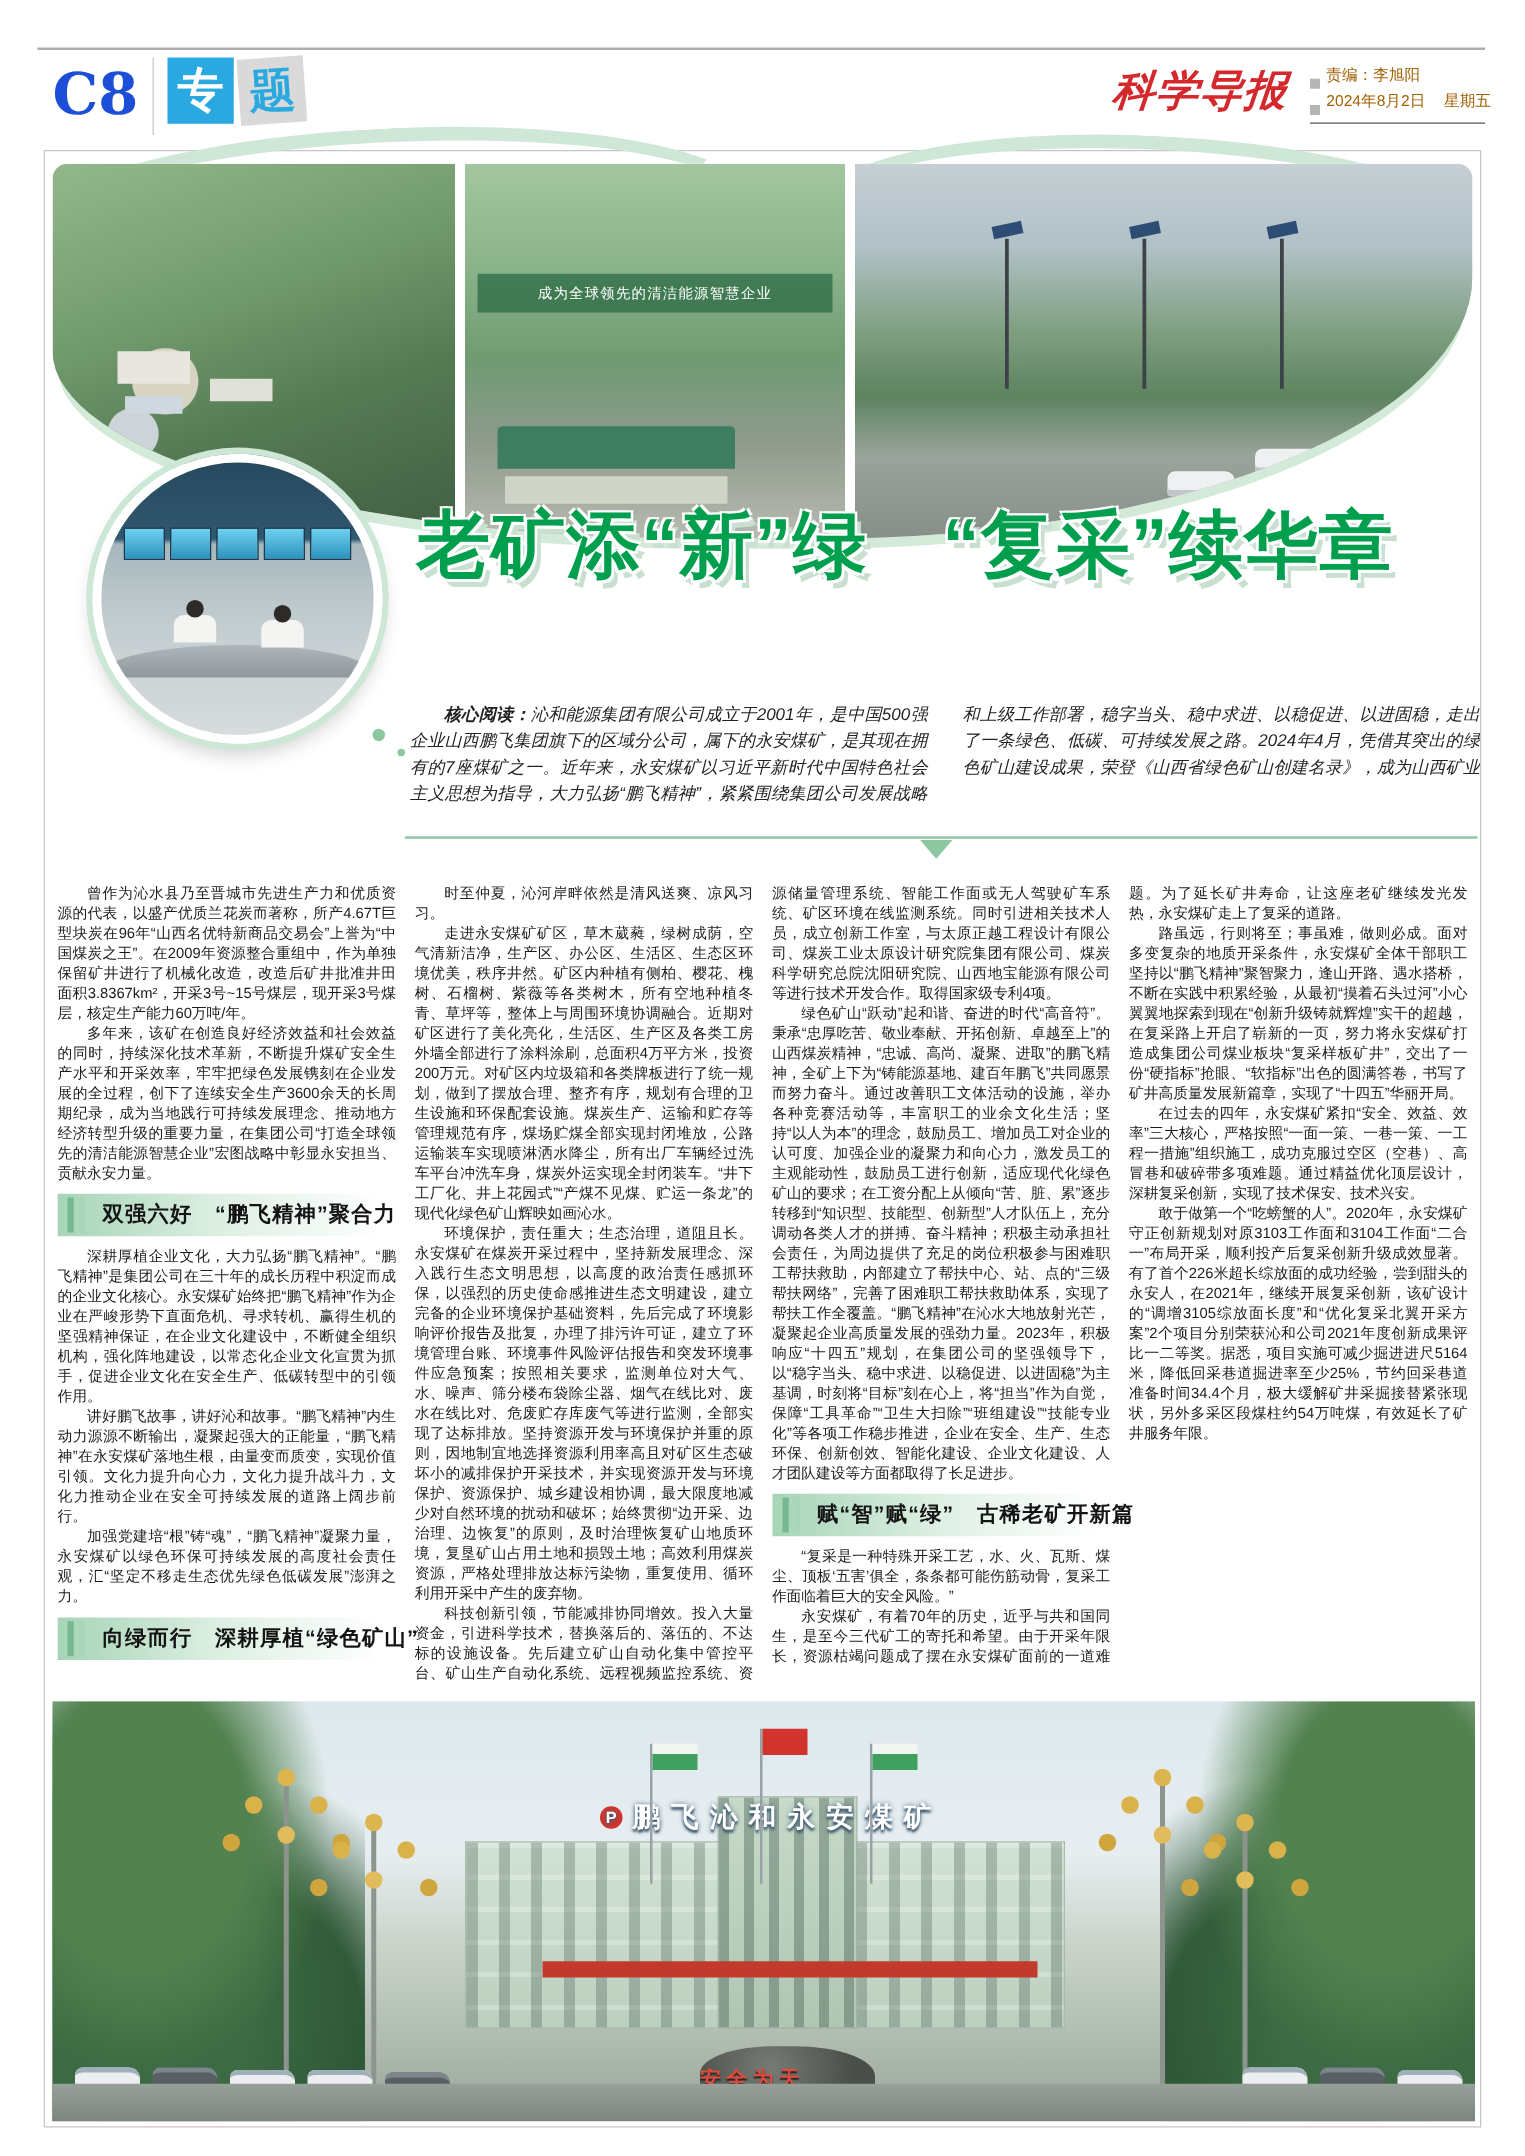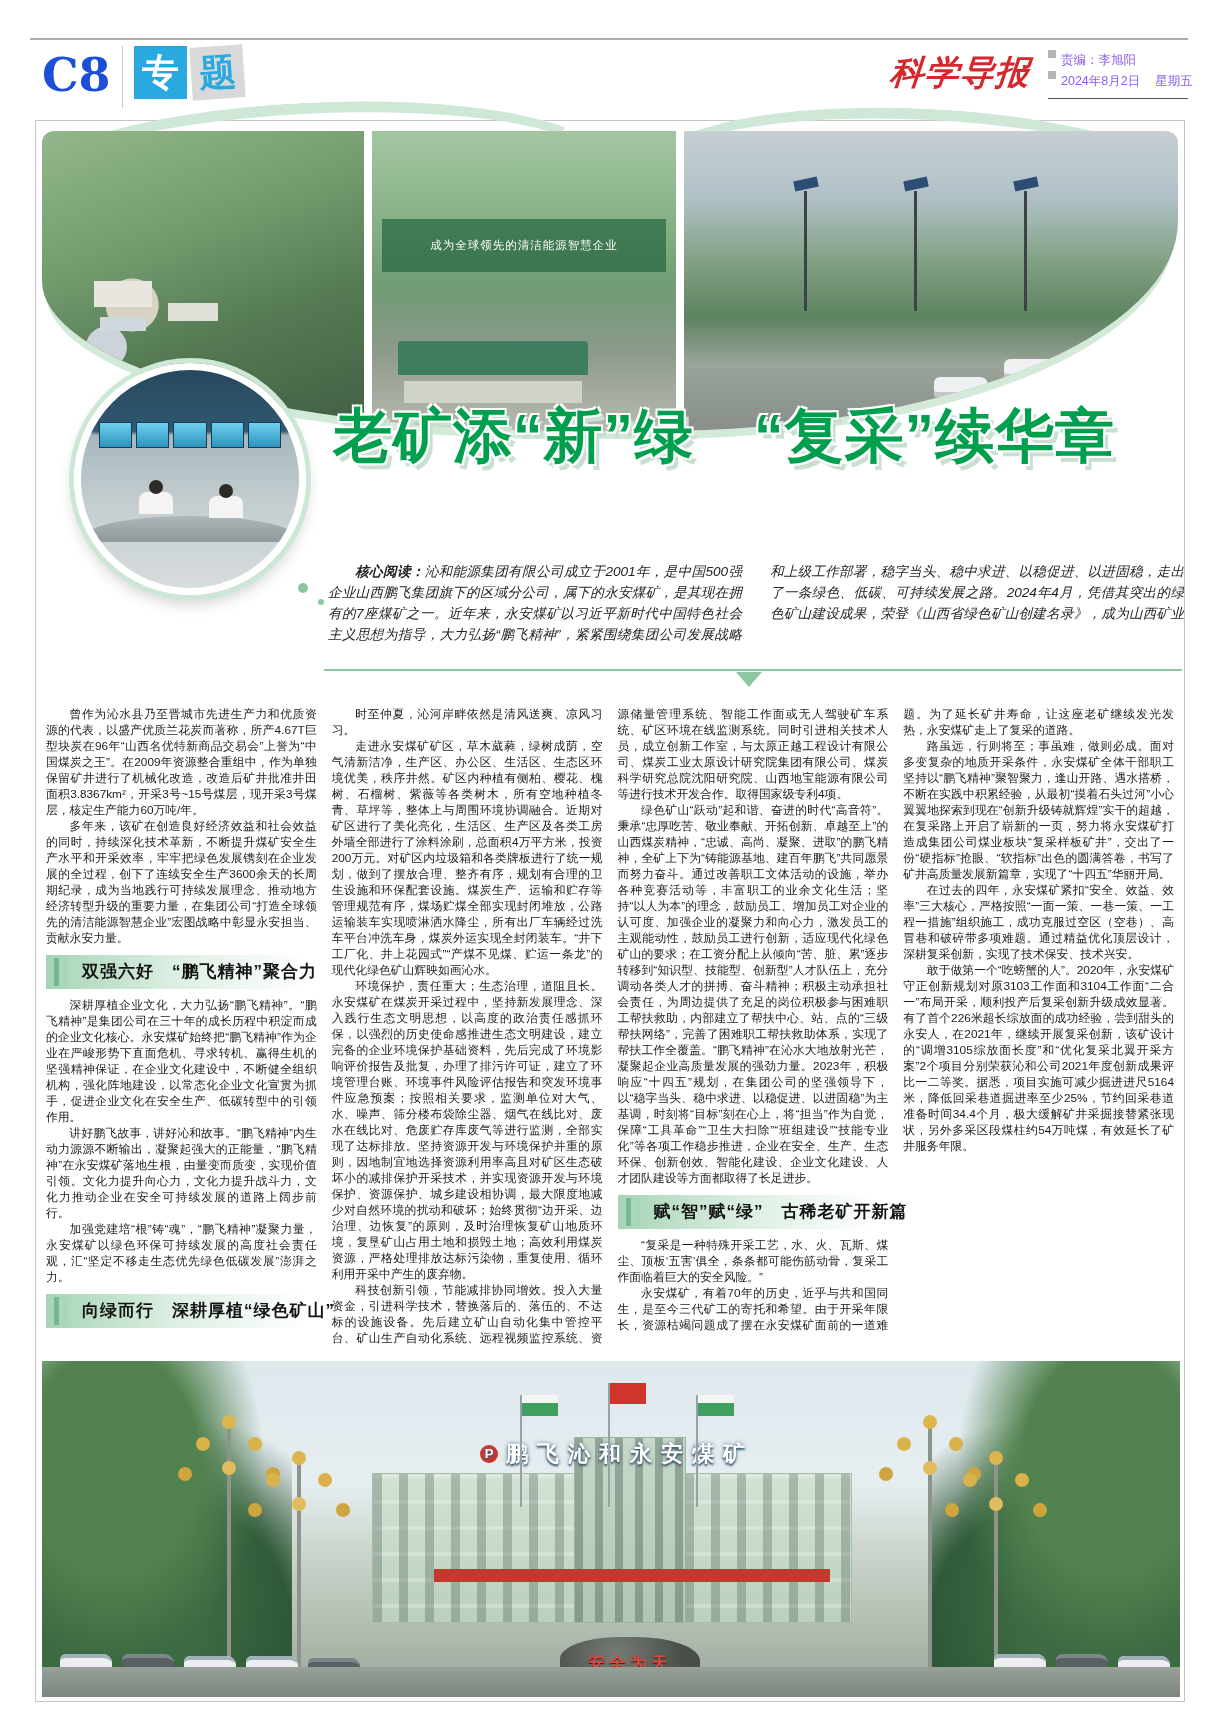--- a/index.html
+++ b/index.html
@@ -13,21 +13,21 @@
   .top-rule { position:absolute; left:30px; top:38px; width:1158px; height:2px; background:#adadad; }
   .page-code { position:absolute; left:42px; top:48px; font-family:"DejaVu Serif",serif; font-weight:bold; font-size:46px; color:#1d4ed8; }
   .head-divider { position:absolute; left:122px; top:46px; width:1px; height:62px; background:#c9c9c9; }
   .logo-sq { position:absolute; top:46px; width:53px; height:53px; display:flex; align-items:center; justify-content:center; font-weight:bold; font-size:37px; }
   .logo-sq.a { left:134px; background:#2aa9e1; color:#fff; }
   .logo-sq.b { left:191px; background:#d9d9d9; color:#2aa9e1; transform:rotate(-4deg); }
   .masthead { position:absolute; left:880px; top:50px; width:160px; text-align:center;
     font-family:"DejaVu Serif",serif; font-style:italic; font-weight:bold; font-size:34px;
     color:#d5282d; transform:skewX(-5deg); letter-spacing:1px; white-space:nowrap; }
   .edit-block { position:absolute; left:1048px; top:50px; width:140px; padding-bottom:6px; border-bottom:1px solid #555; }
-  .edit-row { display:flex; align-items:flex-start; gap:5px; font-size:12.5px; color:#8b5cf6; line-height:21px; white-space:nowrap; }
+  .edit-row { display:flex; align-items:flex-end; gap:5px; font-size:12.5px; color:#a16207; line-height:21px; white-space:nowrap; }
   .sq-bullet { width:8px; height:8px; background:#b5b5b5; flex:0 0 auto; }
   .weekday { margin-left:10px; }
   
   .frame { position:absolute; left:35px; top:120px; width:1150px; height:1582px; border:1px solid #c6c6c6; background:#fff; }
   
   .collage-wrap { position:absolute; left:6px; top:6px; width:1136px; height:356px; }
   .arc-deco { position:absolute; border:11px solid transparent; border-radius:50%; }
   .arc-deco.l { left:-36px; top:-24px; width:600px; height:150px; border-top-color:#cfe7d6; transform:rotate(-3deg); }
   .arc-deco.r { right:-30px; top:-18px; width:560px; height:150px; border-top-color:#cfe7d6; transform:rotate(3deg); }
   .collage { position:absolute; left:0; top:4px; width:1136px; height:300px; display:flex; gap:8px;
@@ -35,21 +35,21 @@
     box-shadow:0 12px 0 -4px #d4ead9; }
   .photo { position:relative; height:100%; }
   .photo-a { flex:0 0 322px; background:
       radial-gradient(circle at 28% 58%, #d9d3c3 0 26px, rgba(0,0,0,0) 27px),
       radial-gradient(circle at 20% 72%, #ccd4da 0 20px, rgba(0,0,0,0) 21px),
       linear-gradient(160deg,#93b78c 0%,#739d6f 35%,#557a53 65%,#415f43 100%); }
   .photo-a .blk1 { position:absolute; left:52px; top:150px; width:58px; height:26px; background:#e8e6df; box-shadow:0 30px 0 -6px #cfd8de, 70px 18px 0 -4px #dfe0d8; }
   .photo-b { flex:0 0 304px; background:
       linear-gradient(#a3c6a0 0%, #8ab38a 28%, #6f9b73 52%, #8e9a8c 74%, #b8bab0 100%); }
   .photo-b .roof { position:absolute; left:26px; bottom:56px; width:190px; height:34px; background:#3e7d5f; border-radius:4px 4px 0 0; box-shadow:0 34px 0 -6px #cfd3c8; }
-  .slogan-bar { position:absolute; left:10px; top:88px; width:284px; padding:19px 4px; text-align:center;
+  .slogan-bar { position:absolute; left:10px; top:88px; width:284px; padding:8px 4px; text-align:center;
       background:rgba(22,92,54,.62); color:#fff; font-size:11.5px; letter-spacing:1px; white-space:nowrap; }
   .photo-c { flex:1 1 auto; background:
       linear-gradient(#c6cfd4 0%, #b1c1c8 22%, #81a082 44%, #5d8360 62%, #9aa49b 78%, #878f88 100%); }
   .pole { position:absolute; width:3px; height:120px; background:#3c4346; top:60px; }
   .pole .panel { position:absolute; left:-10px; top:-12px; width:24px; height:10px; background:#2d4d74; transform:rotate(-12deg); }
   .carmini { position:absolute; width:54px; height:20px; background:#eef0f1; border-radius:6px 8px 3px 3px; bottom:34px; box-shadow:inset 0 -5px 0 #c2c6c8; }
   
   .circle-photo { position:absolute; left:38px; top:242px; width:232px; height:232px; border-radius:50%;
       border:7px solid #fff; box-shadow:0 0 0 5px #cde7d6, 0 8px 16px rgba(0,0,0,.2); overflow:hidden; z-index:5;
       background:linear-gradient(#27495f 0%, #30586f 28%, #a6b7bd 30%, #c2cccf 58%, #d7dcdd 100%); }
@@ -111,21 +111,21 @@
   .redbanner { position:absolute; left:392px; top:208px; width:396px; height:13px; background:#c23a2e; }
   .fpole { position:absolute; top:34px; width:2px; height:112px; background:#98a2a6; }
   .fpole .flag { position:absolute; left:2px; top:0; width:36px; height:21px; }
   .flag.red { background:#d0342c; }
   .flag.green { background:linear-gradient(#f2f6f2 0 40%, #3fa060 40%); }
   .lamp { position:absolute; width:4px; background:#8d948d; }
   .lamp .balls { position:absolute; left:-5px; top:-6px; width:14px; height:14px; border-radius:50%; background:#dcb54e;
       box-shadow:-26px 22px 0 #d9b24a, 26px 22px 0 #d9b24a, -44px 52px 0 #cfa63e, 44px 52px 0 #cfa63e, 0 46px 0 #e0bc5c; }
   .stone { position:absolute; left:518px; top:276px; width:140px; height:52px; border-radius:42% 46% 38% 42%;
       background:radial-gradient(circle at 40% 35%, #767b75, #4a4e49 75%);
-      display:flex; align-items:center; justify-content:center; }
+      display:flex; align-items:center; }
   .stone span { color:#e04a3a; font-weight:bold; font-size:17px; letter-spacing:4px; text-shadow:0 1px 1px #222; }
   .car { position:absolute; height:19px; width:52px; border-radius:6px 9px 3px 3px; background:#eceeef;
       box-shadow:inset 0 -5px 0 #c0c4c6, inset 0 7px 0 -3px #9fb0ba; }
   .car.dark { background:#5a5f63; box-shadow:inset 0 -5px 0 #3e4245, inset 0 7px 0 -3px #7c868d; }
   .road { position:absolute; left:0; right:0; bottom:0; height:30px; background:linear-gradient(#98a09a,#7c847e); }
 </style>
 </head>
 <body>
 
 <div class="top-rule"></div>

